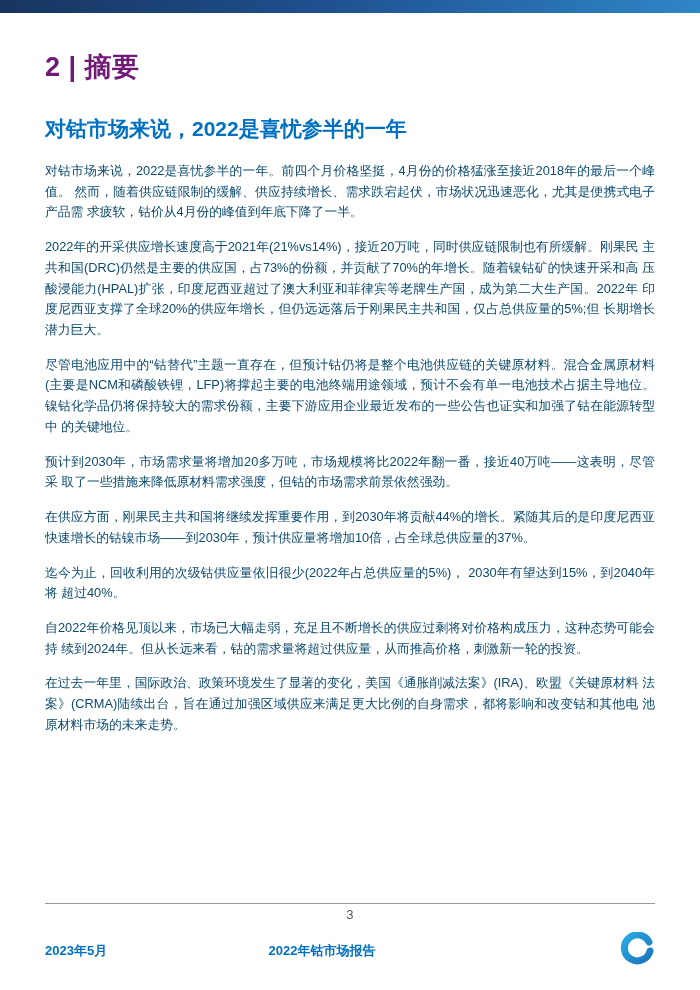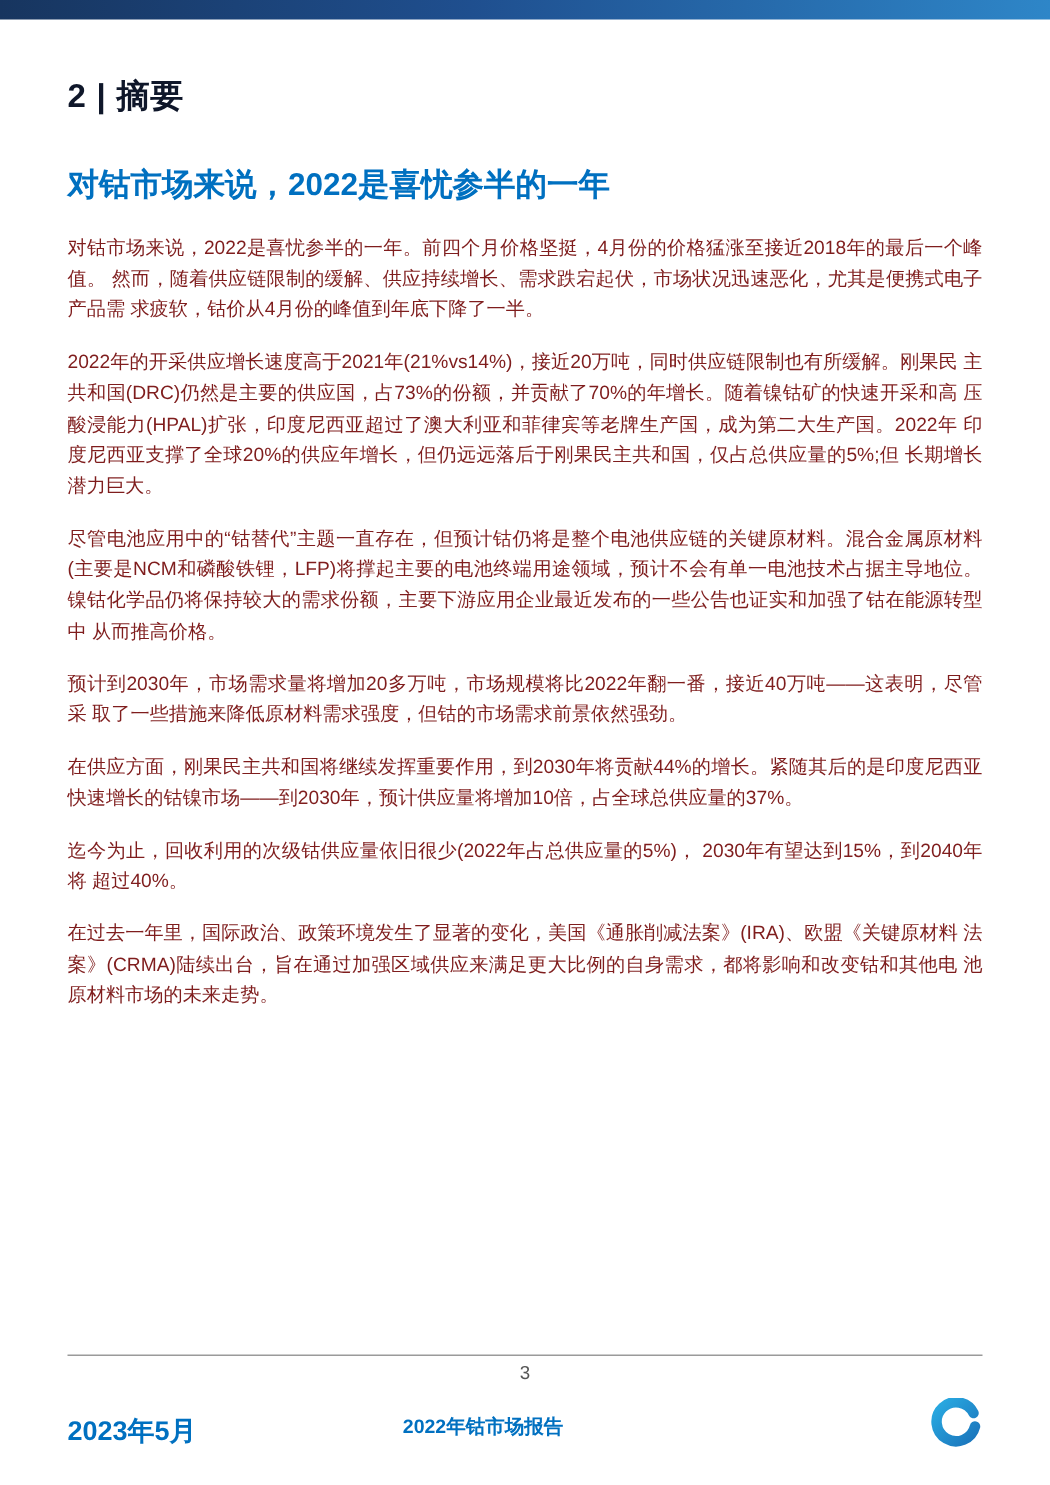--- a/index.html
+++ b/index.html
@@ -10,43 +10,43 @@
     overflow:hidden;
   }
   .topbar {
     position:absolute; top:0; left:0; width:700px; height:13px;
     background:linear-gradient(90deg, #17355f 0%, #1f4f8f 45%, #2e86c8 100%);
   }
   .content {
     position:absolute; top:13px; left:0; width:700px; padding:28px 45px 0 45px;
   }
   .section-title {
-    color:#0f172a; font-size:22px; font-weight:bold; letter-spacing:0.5px;
+    color:#701a75; font-size:27px; font-weight:bold; letter-spacing:0.5px;
     margin:8px 0 30px 0;
   }
   .subtitle {
     color:#0070c0; font-size:21px; font-weight:bold; margin:0 0 18px 0;
   }
   .para {
-    color:#7f1d1d; font-size:12.8px; line-height:1.62; margin:0 0 14px 0;
+    color:#0c4a6e; font-size:12.8px; line-height:1.62; margin:0 0 14px 0;
     text-align:justify;
   }
   .footer-rule {
     position:absolute; left:45px; right:45px; top:903px; height:0;
     border-top:1px solid #9a9a9a;
   }
   .page-number {
     position:absolute; top:908px; left:0; width:700px; text-align:center;
     color:#555; font-size:12.5px;
   }
   .footer-row {
     position:absolute; top:930px; left:0; width:700px; height:50px;
   }
   .footer-date {
-    position:absolute; left:45px; top:12px; color:#0070c0; font-size:18px; font-weight:bold;
+    position:absolute; left:45px; top:12px; color:#0070c0; font-size:13px; font-weight:bold;
   }
   .footer-report {
     position:absolute; left:0; width:644px; top:12px; text-align:center;
     color:#0070c0; font-size:13px; font-weight:bold;
   }
   .footer-logo {
     position:absolute; right:45px; top:2px; width:36px; height:36px;
   }
 </style>
 </head>
@@ -55,24 +55,25 @@
 <div class="page">
 
   <div class="topbar"></div>
 
   <div class="content">
     <h1 class="section-title">2 | 摘要</h1>
     <h2 class="subtitle">对钴市场来说，2022是喜忧参半的一年</h2>
 
     <p class="para">对钴市场来说，2022是喜忧参半的一年。前四个月价格坚挺，4月份的价格猛涨至接近2018年的最后一个峰值。 然而，随着供应链限制的缓解、供应持续增长、需求跌宕起伏，市场状况迅速恶化，尤其是便携式电子产品需 求疲软，钴价从4月份的峰值到年底下降了一半。</p>
     <p class="para">2022年的开采供应增长速度高于2021年(21%vs14%)，接近20万吨，同时供应链限制也有所缓解。刚果民 主共和国(DRC)仍然是主要的供应国，占73%的份额，并贡献了70%的年增长。随着镍钴矿的快速开采和高 压酸浸能力(HPAL)扩张，印度尼西亚超过了澳大利亚和菲律宾等老牌生产国，成为第二大生产国。2022年 印度尼西亚支撑了全球20%的供应年增长，但仍远远落后于刚果民主共和国，仅占总供应量的5%;但 长期增长潜力巨大。</p>
-    <p class="para">尽管电池应用中的“钴替代”主题一直存在，但预计钴仍将是整个电池供应链的关键原材料。混合金属原材料 (主要是NCM和磷酸铁锂，LFP)将撑起主要的电池终端用途领域，预计不会有单一电池技术占据主导地位。 镍钴化学品仍将保持较大的需求份额，主要下游应用企业最近发布的一些公告也证实和加强了钴在能源转型中 从而推高价格。</p>
+    <p class="para">尽管电池应用中的“钴替代”主题一直存在，但预计钴仍将是整个电池供应链的关键原材料。混合金属原材料 (主要是NCM和磷酸铁锂，LFP)将撑起主要的电池终端用途领域，预计不会有单一电池技术占据主导地位。 镍钴化学品仍将保持较大的需求份额，主要下游应用企业最近发布的一些公告也证实和加强了钴在能源转型中 的关键地位。</p>
     <p class="para">预计到2030年，市场需求量将增加20多万吨，市场规模将比2022年翻一番，接近40万吨——这表明，尽管采 取了一些措施来降低原材料需求强度，但钴的市场需求前景依然强劲。</p>
     <p class="para">在供应方面，刚果民主共和国将继续发挥重要作用，到2030年将贡献44%的增长。紧随其后的是印度尼西亚 快速增长的钴镍市场——到2030年，预计供应量将增加10倍，占全球总供应量的37%。</p>
     <p class="para">迄今为止，回收利用的次级钴供应量依旧很少(2022年占总供应量的5%)， 2030年有望达到15%，到2040年将 超过40%。</p>
+    <p class="para">自2022年价格见顶以来，市场已大幅走弱，充足且不断增长的供应过剩将对价格构成压力，这种态势可能会持 续到2024年。但从长远来看，钴的需求量将超过供应量，从而推高价格，刺激新一轮的投资。</p>
     <p class="para">在过去一年里，国际政治、政策环境发生了显著的变化，美国《通胀削减法案》(IRA)、欧盟《关键原材料 法案》(CRMA)陆续出台，旨在通过加强区域供应来满足更大比例的自身需求，都将影响和改变钴和其他电 池原材料市场的未来走势。</p>
   </div>
 
   <div class="footer-rule"></div>
   <div class="page-number">3</div>
 
   <div class="footer-row">
     <div class="footer-date">2023年5月</div>
     <div class="footer-report">2022年钴市场报告</div>
     <div class="footer-logo">

